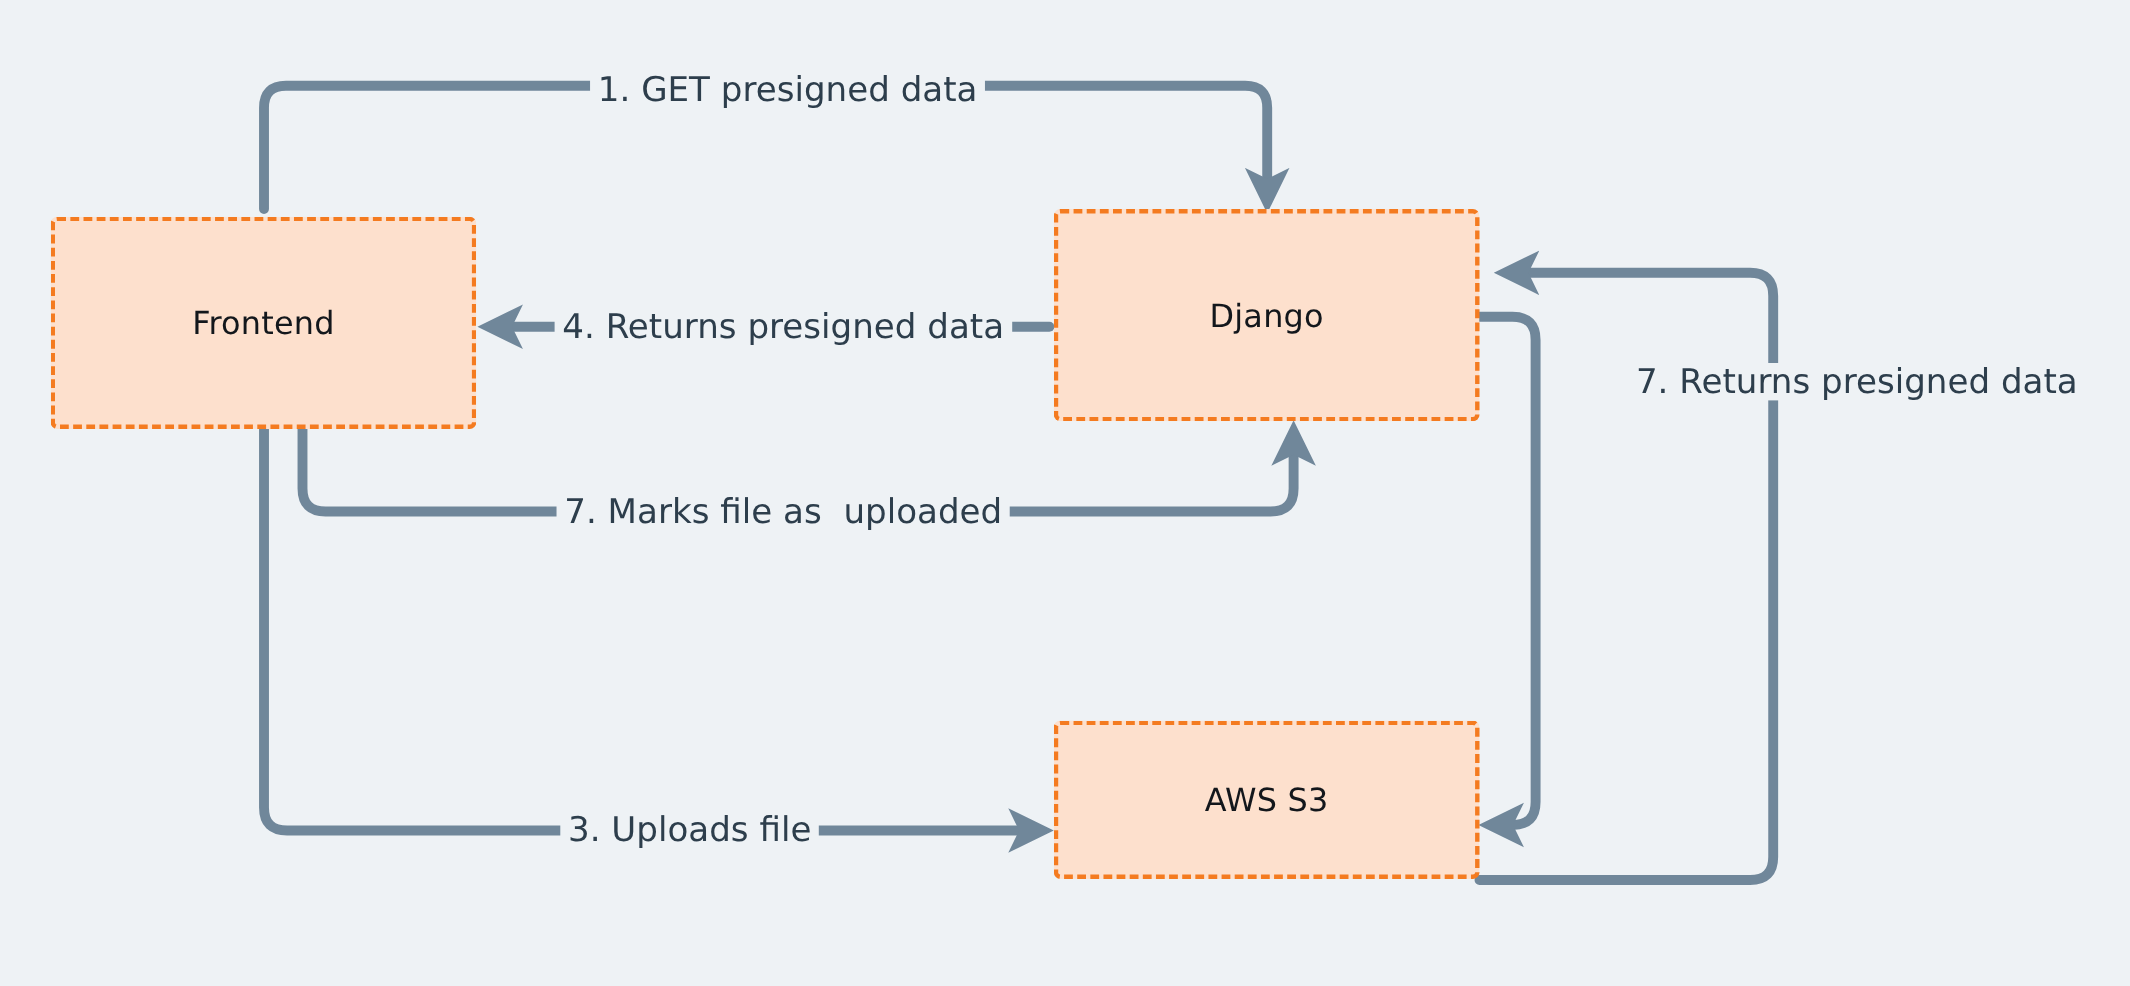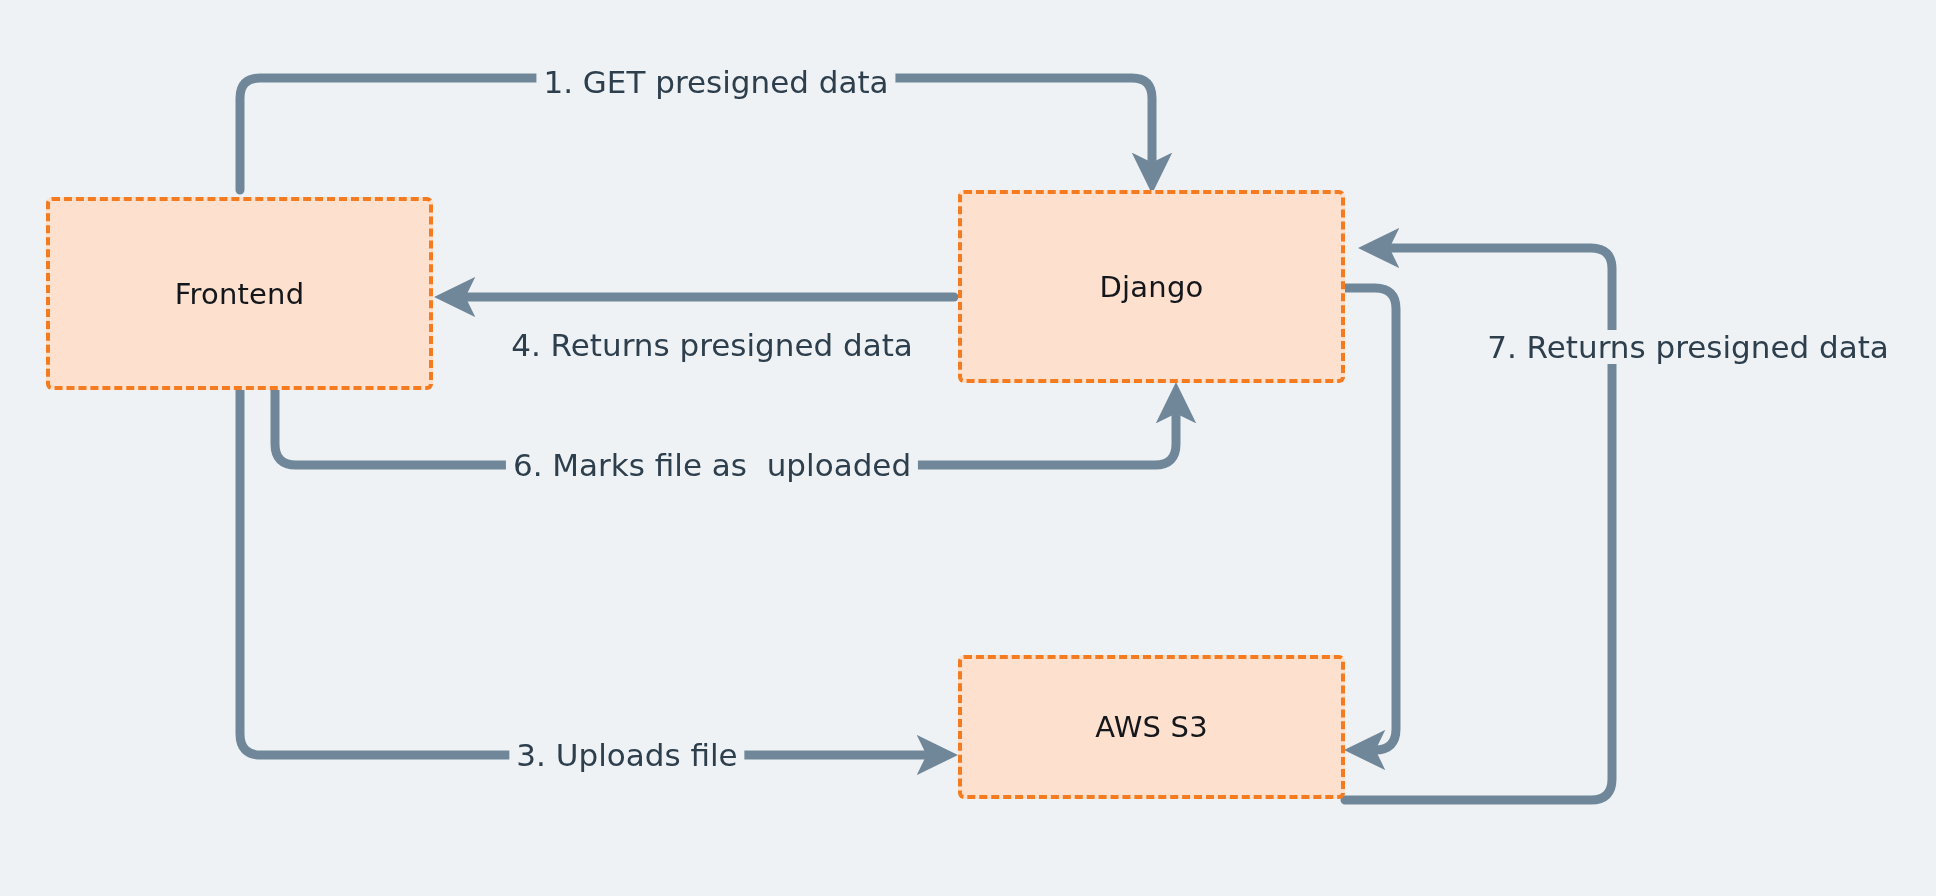--- a/index.html
+++ b/index.html
@@ -92,19 +92,19 @@
 
   <div class="node" id="node-s3">
     <span class="node-label">AWS S3</span>
   </div>
 
   <div class="edge-label" style="left: 716px; top: 82px;">1. GET presigned data</div>
 
 
   <div class="edge-label" style="left: 1688px; top: 347px;">7. Returns presigned data</div>
 
-  <div class="edge-label" style="left: 712px; top: 297px; margin-top: 48px;">4. Returns presigned data</div>
+  <div class="edge-label" style="left: 712px; top: 297px;">4. Returns presigned data</div>
 
   <div class="edge-label" style="left: 627px; top: 755px;">3. Uploads file</div>
 
-  <div class="edge-label" style="left: 712px; top: 465px;">6. Marks file as  uploaded</div>
+  <div class="edge-label" style="left: 712px; top: 465px;">7. Marks file as  uploaded</div>
 
 </div>
 
 </body></html>

